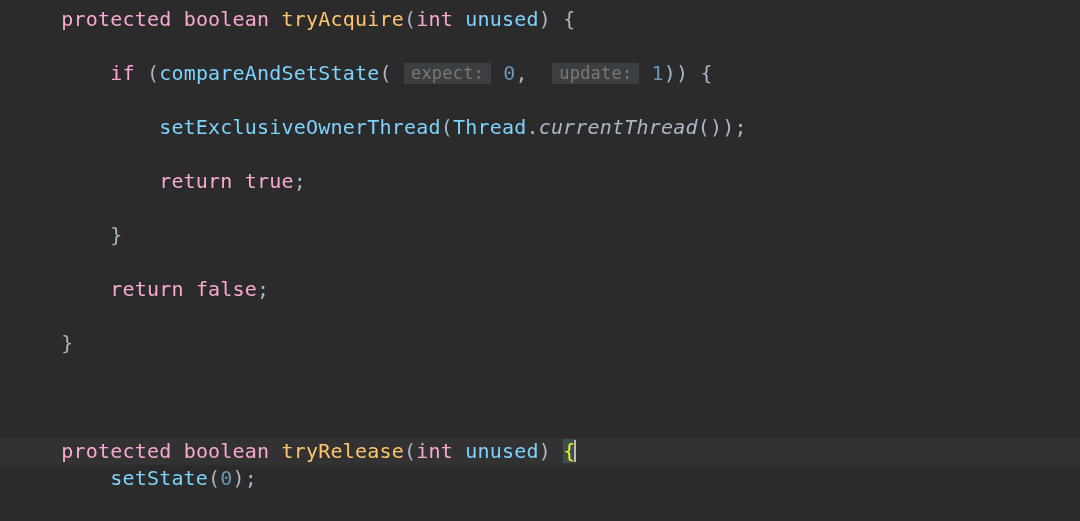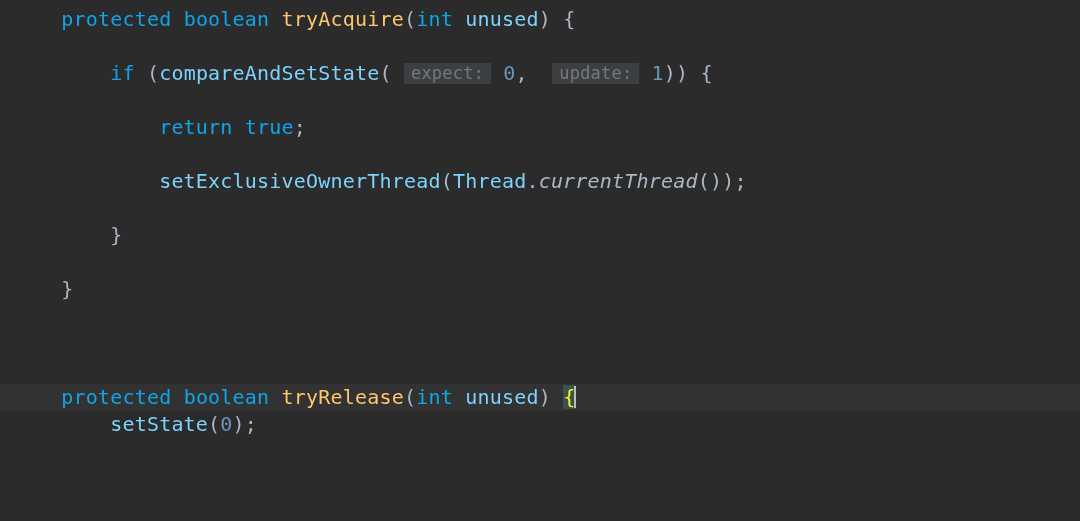--- a/index.html
+++ b/index.html
@@ -31,21 +31,21 @@
     min-height: 27px;
     padding-left: 0;
   }
   .highlight-line {
     background: #323232;
     width: 100%;
     display: inline-block;
     box-sizing: border-box;
   }
   
-  .kw   { color: #0ea5e9; text-align: center; }
+  .kw   { color: #f9a8d4; text-align: center; }
   .name { color: #ffc66d; margin-top: 34px; }
   .id   { color: #7dd3fc; }
   .num  { color: #6897bb; }
   .punc { color: #a9b7c6; }
   .ital { font-style: italic; color: #a9b7c6; }
   .brace-match { background: #3b514d; color: #ffef28; }
   .hint {
     background: #3c3f41;
     color: #787878;
     border-radius: 0;
@@ -64,23 +64,24 @@
     margin-left: -1px;
     margin-right: -1px;
   }
 </style>
 </head>
 <body>
 
 <div class="code-area">
 <pre><span class="line">     <span class="kw">protected</span> <span class="kw">boolean</span> <span class="name">tryAcquire</span><span class="punc">(</span><span class="kw">int</span> <span class="id">unused</span><span class="punc">) {</span></span>
 <span class="line">         <span class="kw">if</span> <span class="punc">(</span><span class="id">compareAndSetState</span><span class="punc">(</span> <span class="hint">expect:</span> <span class="num">0</span><span class="punc">,</span>  <span class="hint">update:</span> <span class="num">1</span><span class="punc">)) {</span></span>
+<span class="line">             <span class="id">setExclusiveOwnerThread</span><span class="punc">(</span><span class="id">Thread</span><span class="punc">.</span><span class="ital">currentThread</span><span class="punc">());</span></span>
 <span class="line">             <span class="kw">return</span> <span class="kw">true</span><span class="punc">;</span></span>
-<span class="line">             <span class="id">setExclusiveOwnerThread</span><span class="punc">(</span><span class="id">Thread</span><span class="punc">.</span><span class="ital">currentThread</span><span class="punc">());</span></span>
 <span class="line">         <span class="punc">}</span></span>
+<span class="line">         <span class="kw">return</span> <span class="kw">false</span><span class="punc">;</span></span>
 <span class="line">     <span class="punc">}</span></span>
 <span class="line"> </span>
 <span class="line highlight-line">     <span class="kw">protected</span> <span class="kw">boolean</span> <span class="name">tryRelease</span><span class="punc">(</span><span class="kw">int</span> <span class="id">unused</span><span class="punc">) </span><span class="brace-match">{</span><span class="caret"></span></span>
 <span class="line">         <span class="id">setState</span><span class="punc">(</span><span class="num">0</span><span class="punc">);</span></span>
 
 
 
 
 
 

